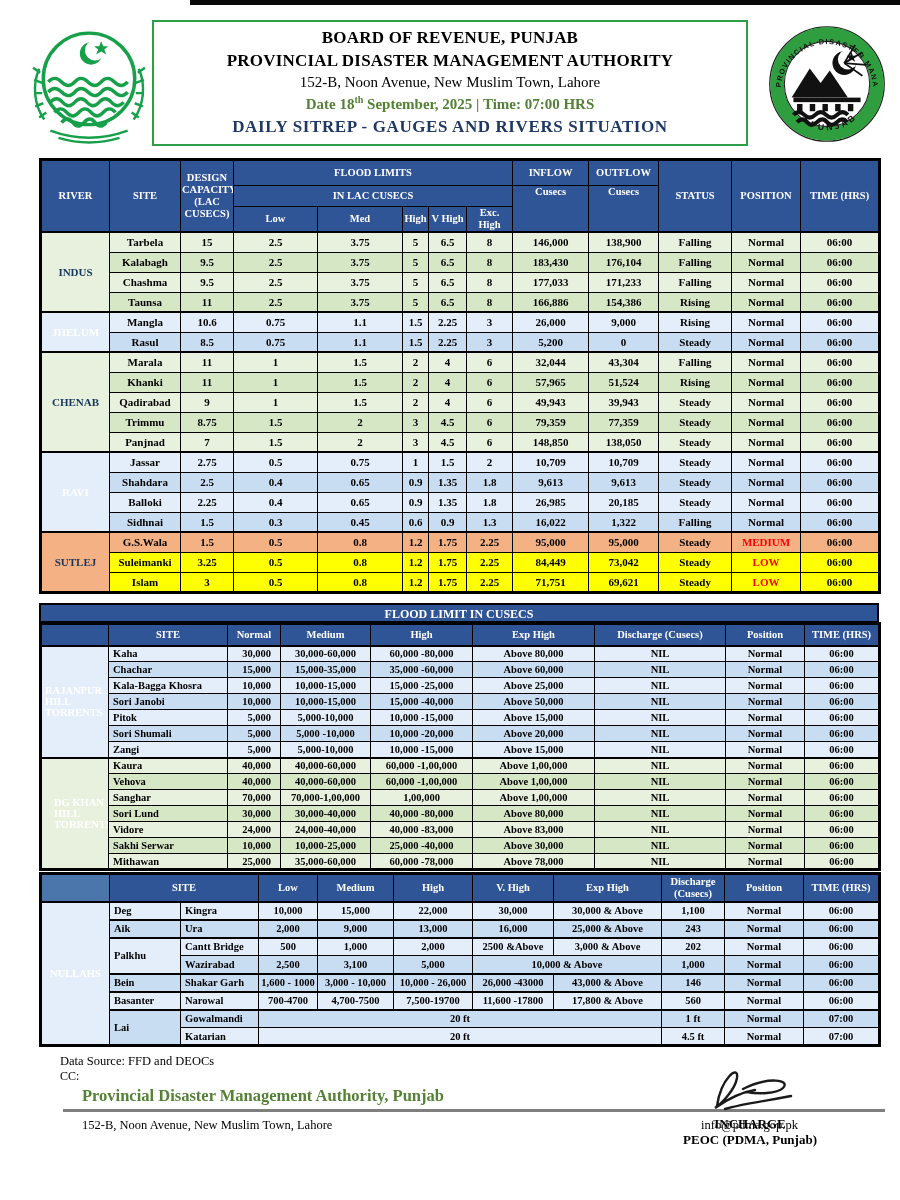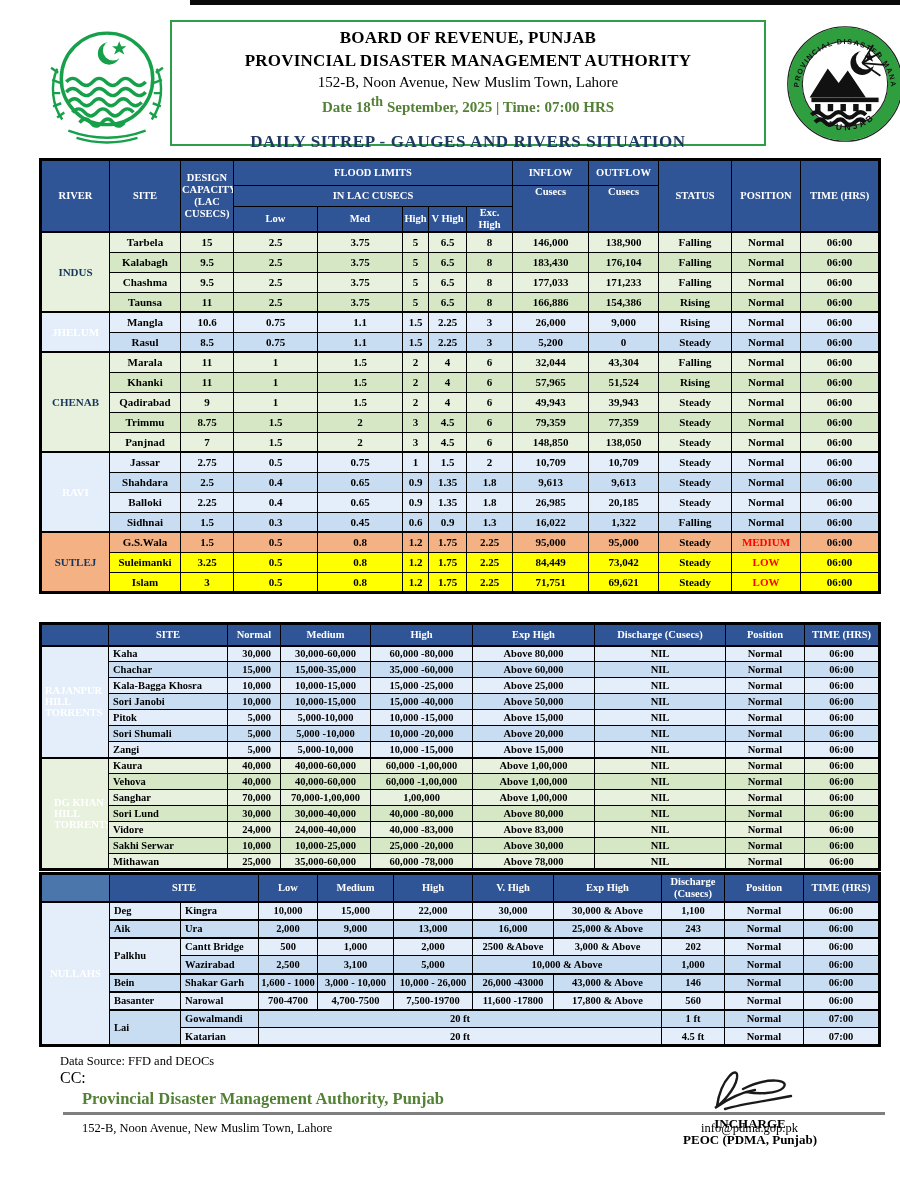--- a/index.html
+++ b/index.html
@@ -2,31 +2,31 @@
 <html><head>
 <meta charset="utf-8">
 <style>
   * { box-sizing: border-box; }
   html,body { margin:0; padding:0; background:#fff; }
   body { width:900px; font-family:"Liberation Serif","DejaVu Serif",serif; color:#000; }
   .page { position:relative; width:900px; height:1200px; overflow:hidden; background:#fff; }
   .topstrip { position:absolute; left:190px; top:0; width:710px; height:5px; background:#0a0a0a; }
 
   
-  .hdr { position:absolute; left:18px; top:8px; width:788px; height:142px; }
+  .hdr { position:absolute; left:0; top:8px; width:788px; height:142px; }
   .crest-left { position:absolute; left:28px; top:18px; }
   .crest-right { position:absolute; left:768px; top:12px; }
   .hdr-box { position:absolute; left:152px; top:12px; width:596px; height:126px;
              border:2px solid #2e9e4a; text-align:center; padding-top:6px; }
   .org1,.org2 { font-weight:bold; font-size:17px; letter-spacing:.2px; }
   .org2 { margin-top:3px; }
   .addr { font-size:15px; margin-top:3px; }
   .dateline { font-size:15px; font-weight:bold; color:#538135; margin-top:3px; }
-  .dateline sup { font-size:14px; }
-  .doc-title { font-size:17px; font-weight:bold; color:#1f3864; margin-top:16px; letter-spacing:.6px; }
+  .dateline sup { font-size:10px; }
+  .doc-title { font-size:17px; font-weight:bold; color:#1f3864; margin-top:4px; letter-spacing:.6px; }
 
   
   table { border-collapse:collapse; table-layout:fixed; margin-left:39px; width:840px;
           border:3px solid #000; }
   td,th { border:1px solid #000; text-align:center; padding:0 1px; font-weight:bold;
           overflow:hidden; }
   thead th { background:#2f5597; color:#fff; font-size:10.5px; line-height:1.15; }
   #t1 { position:absolute; top:158px; left:0; }
   #t1 td { font-size:11px; height:20px; }
   #t1 thead tr:nth-child(1) th { height:26px;margin-left:20px; }
@@ -59,21 +59,21 @@
   tr.yellow  td { background:#ffff00; }
   td.alert { color:#ff0000; }
   td.site { text-align:left; padding-left:4px; }
   #t2 td.numr { text-align:right; padding-right:9px; }
   th.blank { background:#2f5597; }
   #t3 th.blank { background:#4a76ac; }
 
   
   .footer { position:absolute; left:0; top:1048px; width:836px;padding-left:24px; }
   .f-src { font-size:12.5px; margin:6px 0 0 36px; }
-  .f-cc  { font-size:16px; margin:0 16px 0 36px; }
+  .f-cc  { font-size:12px; margin:0 16px 0 36px; }
   .f-list { font-size:12.5px; margin:2px 0 0 52px; line-height:18px; }
   .sigblock { position:absolute; left:640px; top:14px; width:220px; text-align:center; }
   .sig-svg { display:block; margin:0 auto; }
   .incharge { font-size:13px; font-weight:bold; margin-top:2px; }
   .peoc { font-size:13px; font-weight:bold; }
   .f-org { color:#538135; font-weight:bold; font-size:16.5px; margin:2px 0 0 58px; }
   .f-rule { margin:3px 0 0 39px; width:822px; height:3px; background:#7f7f7f; }
   .f-bottom { position:relative; margin-top:5px; }
   .f-addr { position:absolute; left:58px; top:0; font-size:12.5px; line-height:17px; }
   .f-net  { position:absolute; right:38px; top:0; font-size:12.5px; line-height:17px; text-align:right; }
@@ -449,20 +449,21 @@
           <td>2.25</td>
           <td>71,751</td>
           <td>69,621</td>
           <td>Steady</td>
           <td class="alert">LOW</td>
           <td>06:00</td>
         </tr>
       </tbody>
   </table>
 
+  <div class="band">FLOOD LIMIT IN CUSECS</div>
 
   <table id="t2">
     <colgroup>
         <col style="width:68px">
         <col style="width:119px">
         <col style="width:53px">
         <col style="width:90px">
         <col style="width:102px">
         <col style="width:122px">
         <col style="width:131px">
@@ -602,21 +603,21 @@
           <td>40,000 -83,000</td>
           <td>Above 83,000</td>
           <td>NIL</td>
           <td>Normal</td>
           <td>06:00</td>
         </tr>
         <tr class="green-b">
           <td class="site">Sakhi Serwar</td>
           <td class="numr">10,000</td>
           <td>10,000-25,000</td>
-          <td>25,000 -20,000</td>
+          <td>25,000 -40,000</td>
           <td>Above 30,000</td>
           <td>NIL</td>
           <td>Normal</td>
           <td>06:00</td>
         </tr>
         <tr class="green-a">
           <td class="site">Mithawan</td>
           <td class="numr">25,000</td>
           <td>35,000-60,000</td>
           <td>60,000 -78,000</td>

